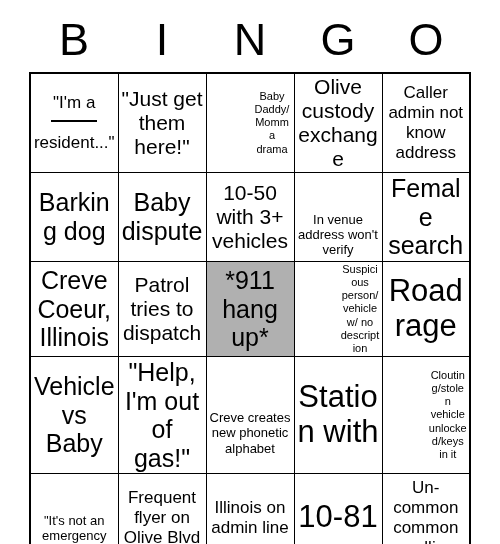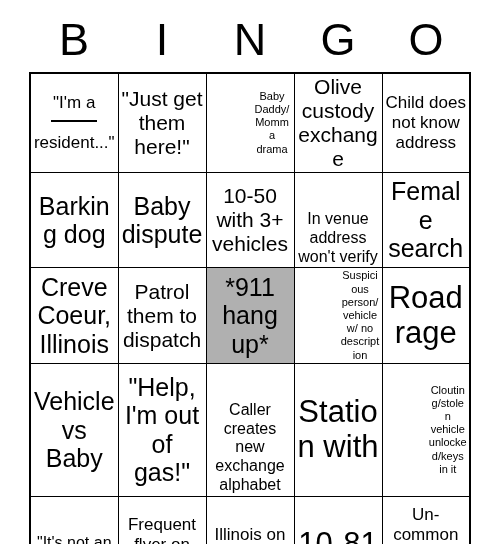--- a/index.html
+++ b/index.html
@@ -71,21 +71,21 @@
   .cell-text {
     display: block;
     line-height: 1.13;
   }
 
   
   .fs-xxl .cell-text { font-size: 31px; line-height: 1.12; }
   .fs-xl  .cell-text { font-size: 25px; line-height: 1.14; }
   .fs-lg  .cell-text { font-size: 21px; line-height: 1.14; }
   .fs-md  .cell-text { font-size: 17px; line-height: 1.16; }
-  .fs-sm  .cell-text { font-size: 16px; line-height: 1.18; margin-top: 36px; }
+  .fs-sm  .cell-text { font-size: 13px; line-height: 1.18; margin-top: 36px; }
   .fs-xs  .cell-text { font-size: 11px; line-height: 1.2; padding-left: 44px; }
 
   
   .blank-rule {
     display: inline-block;
     width: 46px;
     height: 0;
     border-top: 2px solid #000000;
     vertical-align: middle;
     margin: 0 1px;
@@ -116,21 +116,21 @@
           <td class="bingo-cell fs-lg">
             <span class="cell-text">"Just get them here!"</span>
           </td>
           <td class="bingo-cell fs-xs">
             <span class="cell-text">Baby Daddy/Momma drama</span>
           </td>
           <td class="bingo-cell fs-lg">
             <span class="cell-text">Olive custody exchange</span>
           </td>
           <td class="bingo-cell fs-md">
-            <span class="cell-text">Child does not know address</span>
+            <span class="cell-text">Caller admin not know address</span>
           </td>
         </tr>
         <tr>
           <td class="bingo-cell fs-xl">
             <span class="cell-text">Barking dog</span>
           </td>
           <td class="bingo-cell fs-xl">
             <span class="cell-text">Baby dispute</span>
           </td>
           <td class="bingo-cell fs-lg">
@@ -141,41 +141,41 @@
           </td>
           <td class="bingo-cell fs-xl">
             <span class="cell-text">Female search</span>
           </td>
         </tr>
         <tr>
           <td class="bingo-cell fs-xl">
             <span class="cell-text">Creve Coeur, Illinois</span>
           </td>
           <td class="bingo-cell fs-lg">
-            <span class="cell-text">Patrol them to dispatch</span>
+            <span class="cell-text">Patrol tries to dispatch</span>
           </td>
           <td class="bingo-cell fs-xl marked">
             <span class="cell-text">*911 hang up*</span>
           </td>
           <td class="bingo-cell fs-xs">
             <span class="cell-text">Suspicious person/vehicle w/ no description</span>
           </td>
           <td class="bingo-cell fs-xxl">
             <span class="cell-text">Road rage</span>
           </td>
         </tr>
         <tr>
           <td class="bingo-cell fs-xl">
             <span class="cell-text">Vehicle vs Baby</span>
           </td>
           <td class="bingo-cell fs-xl">
             <span class="cell-text">"Help, I'm out of gas!"</span>
           </td>
           <td class="bingo-cell fs-sm">
-            <span class="cell-text">Caller creates new exchange alphabet</span>
+            <span class="cell-text">Creve creates new phonetic alphabet</span>
           </td>
           <td class="bingo-cell fs-xxl">
             <span class="cell-text">Station with</span>
           </td>
           <td class="bingo-cell fs-xs">
             <span class="cell-text">Clouting/stolen vehicle unlocked/keys in it</span>
           </td>
         </tr>
         <tr>
           <td class="bingo-cell fs-sm">

